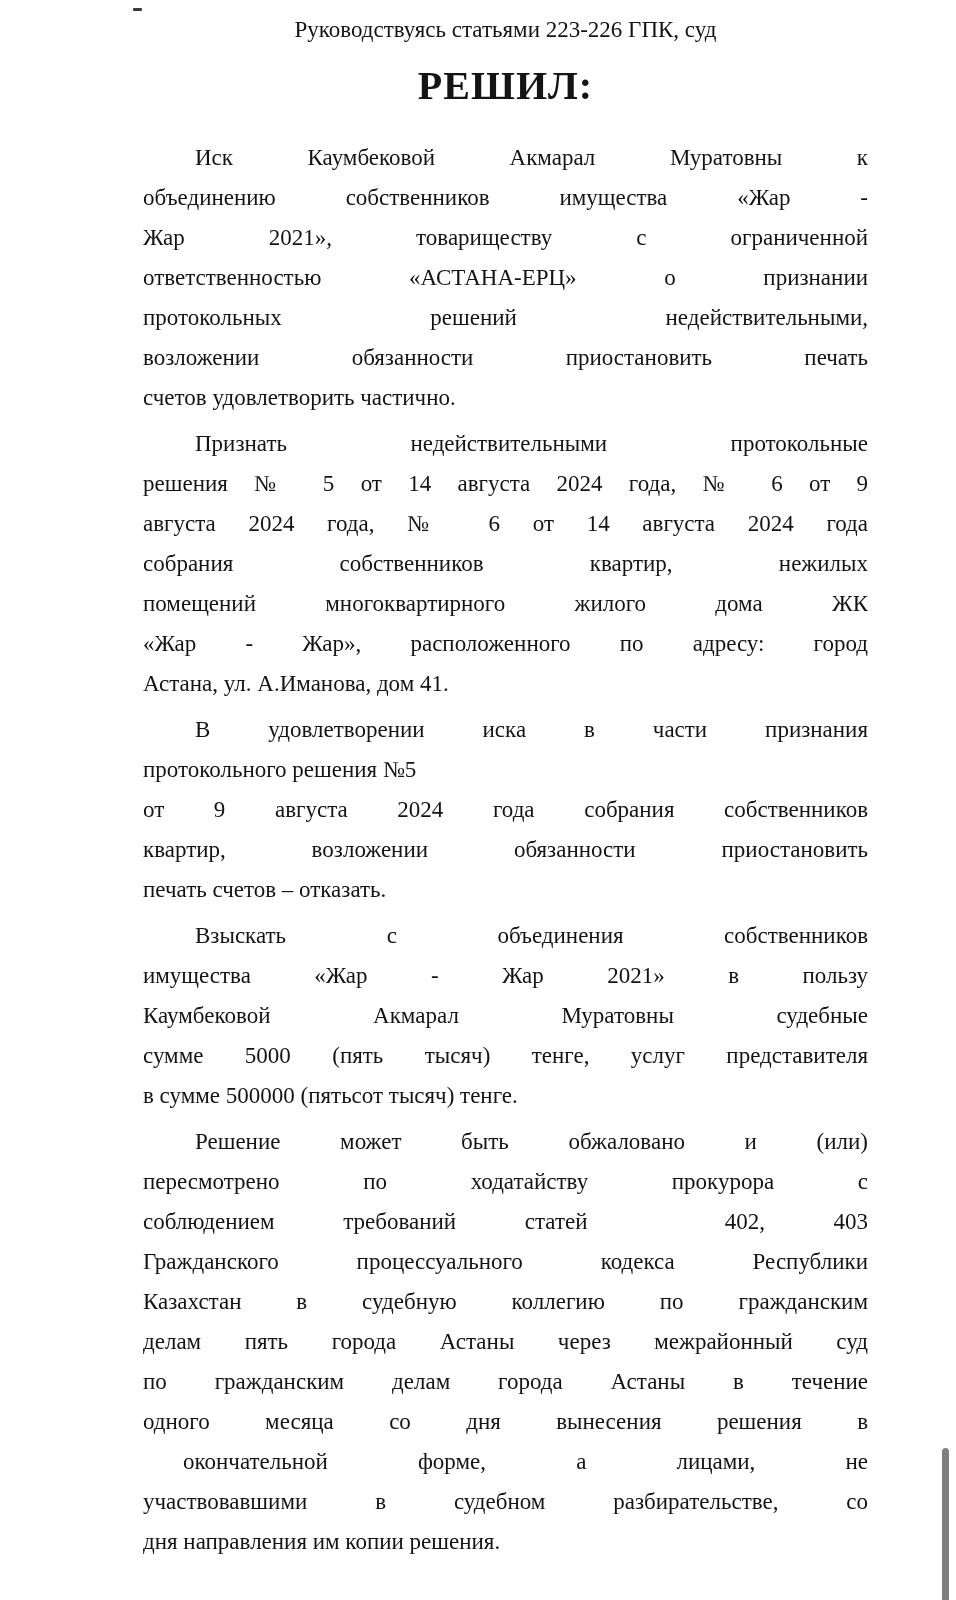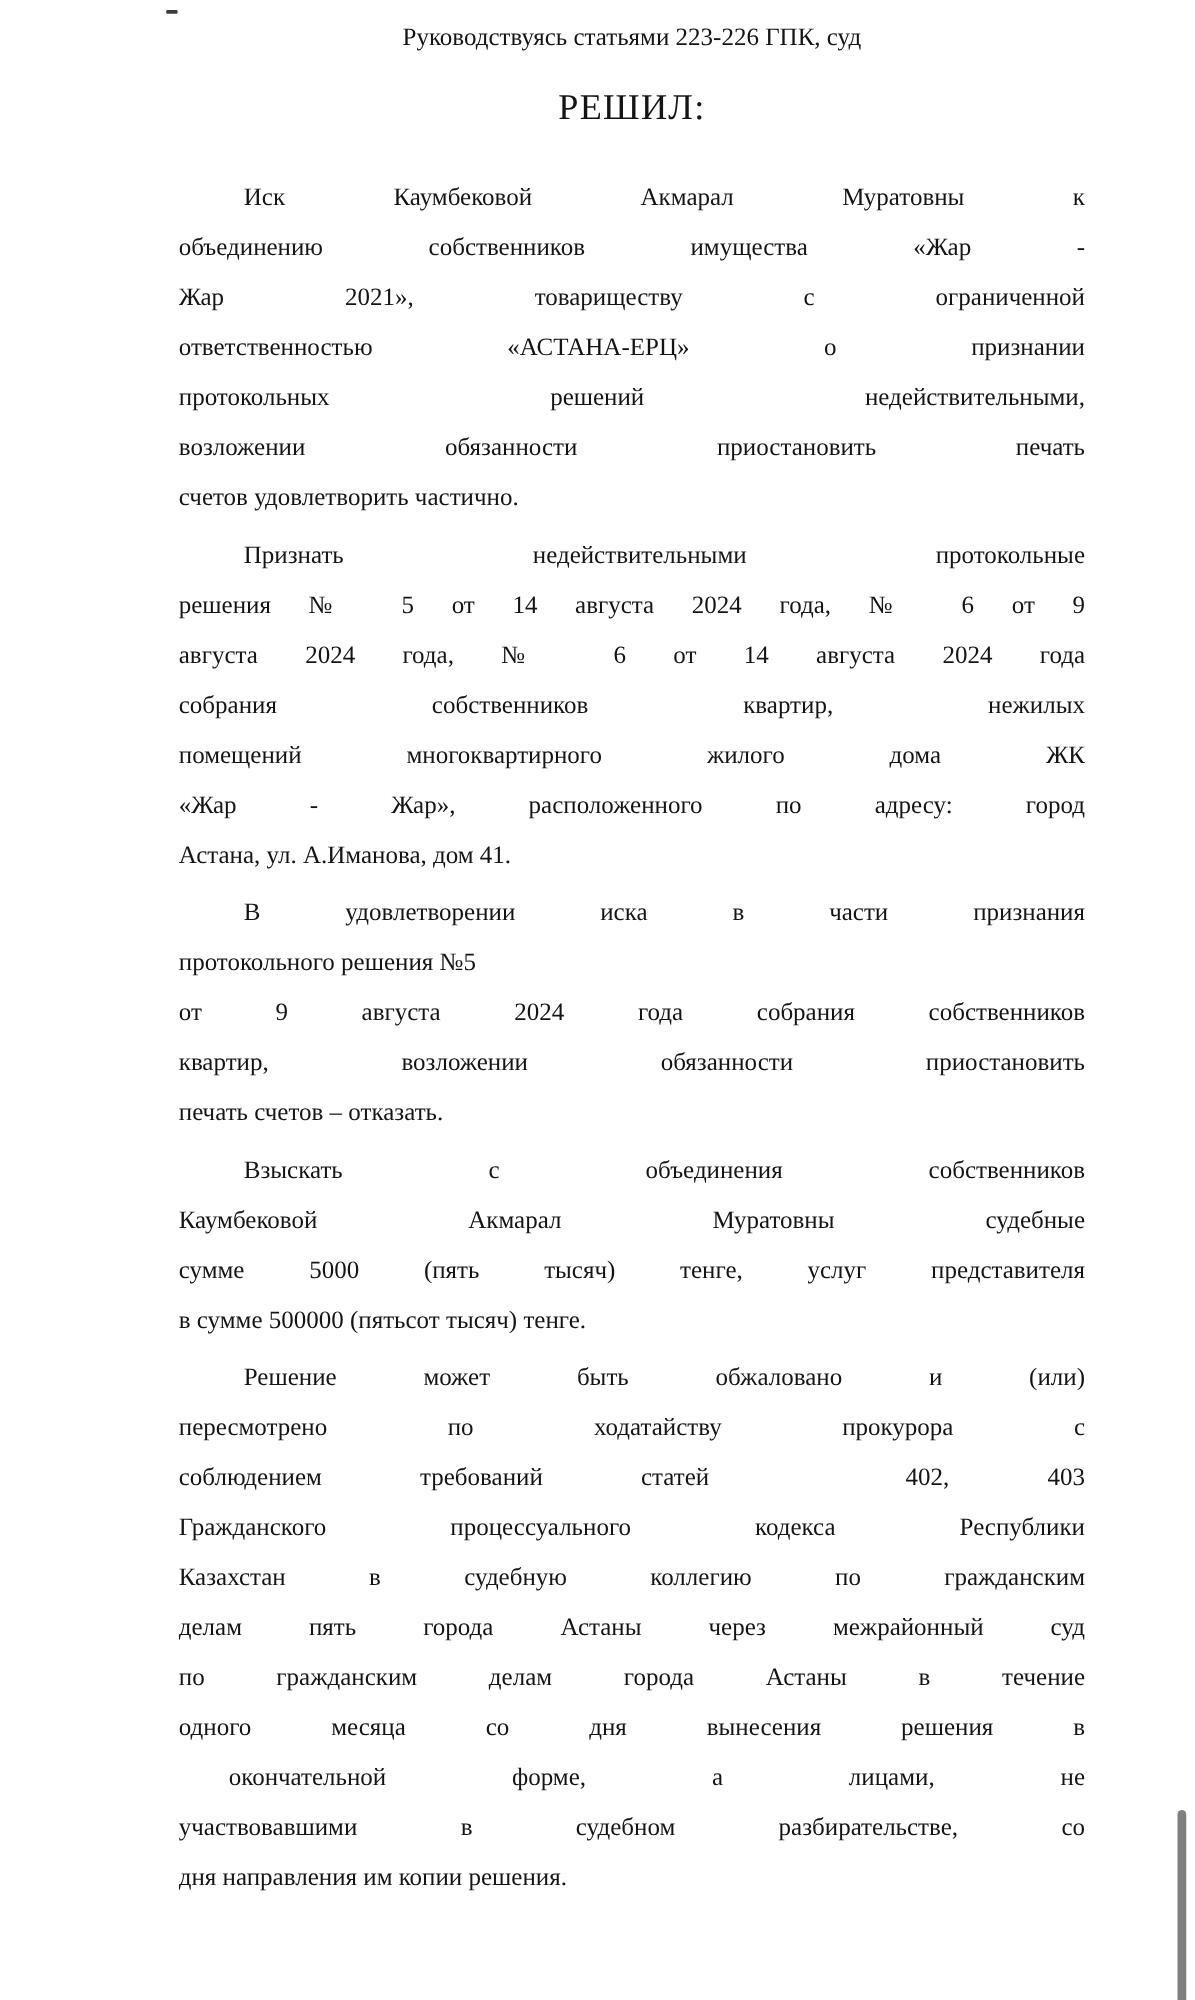--- a/index.html
+++ b/index.html
@@ -25,37 +25,37 @@
     background: #3a3a3a;
     border-radius: 1px;
   }
   .doc {
     position: absolute;
     left: 137px;
     top: 10px;
     width: 737px;
   }
   .line {
-    font-size: 20px;
+    font-size: 23px;
     line-height: 40px;
     height: 40px;
     white-space: normal;
     text-align: justify;
     -moz-text-align-last: justify;
     text-align-last: justify;
     overflow: hidden;
   }
   .center {
     text-align: center;
     -moz-text-align-last: center;
     text-align-last: center;
   }
   .heading {
-    font-weight: normal;
-    font-size: 29px;
+    font-weight: bold;
+    font-size: 40px;
     letter-spacing: 1px;
     margin-top: 16px;
     margin-bottom: 32px;
   }
   .end {
     text-align: right;
     -moz-text-align-last: left;
     text-align-last: left;
   }
   .first {
@@ -111,20 +111,21 @@
     <div class="para">
       <div class="line first">В удовлетворении иска в части признания</div>
       <div class="line end">протокольного решения №5</div>
       <div class="line">от 9 августа 2024 года собрания собственников</div>
       <div class="line">квартир, возложении обязанности приостановить</div>
       <div class="line end">печать счетов – отказать.</div>
     </div>
 
     <div class="para">
       <div class="line first">Взыскать с объединения собственников</div>
+      <div class="line">имущества «Жар - Жар 2021» в пользу</div>
       <div class="line">Каумбековой Акмарал Муратовны судебные</div>
       <div class="line">сумме 5000 (пять тысяч) тенге, услуг представителя</div>
       <div class="line end">в сумме 500000 (пятьсот тысяч) тенге.</div>
     </div>
 
     <div class="para">
       <div class="line first">Решение может быть обжаловано и (или)</div>
       <div class="line">пересмотрено по ходатайству прокурора с</div>
       <div class="line">соблюдением требований статей &nbsp;402, 403</div>
       <div class="line">Гражданского процессуального кодекса Республики</div>

